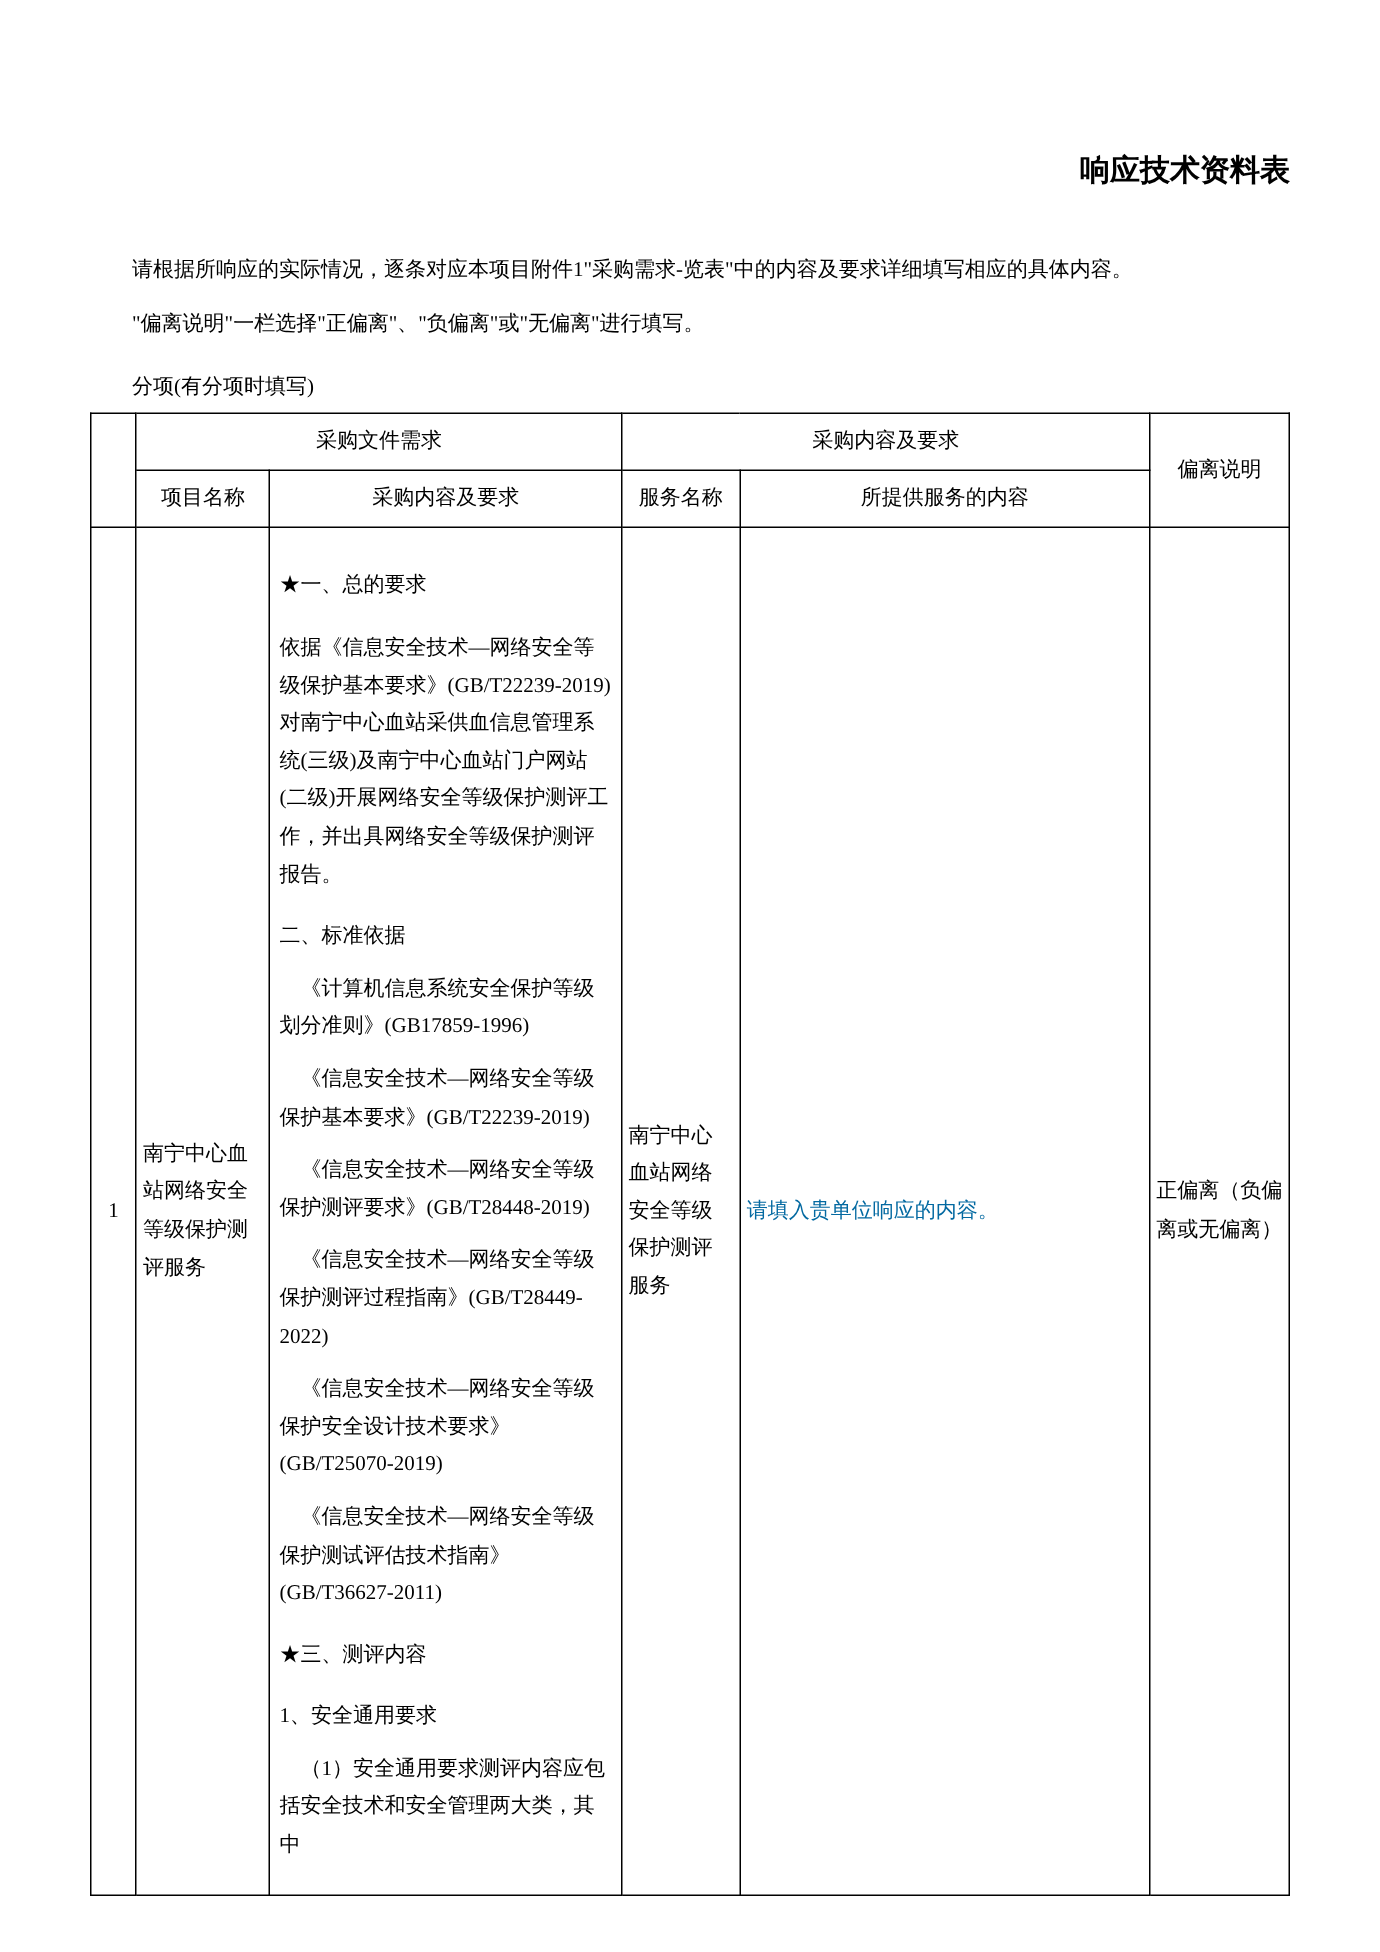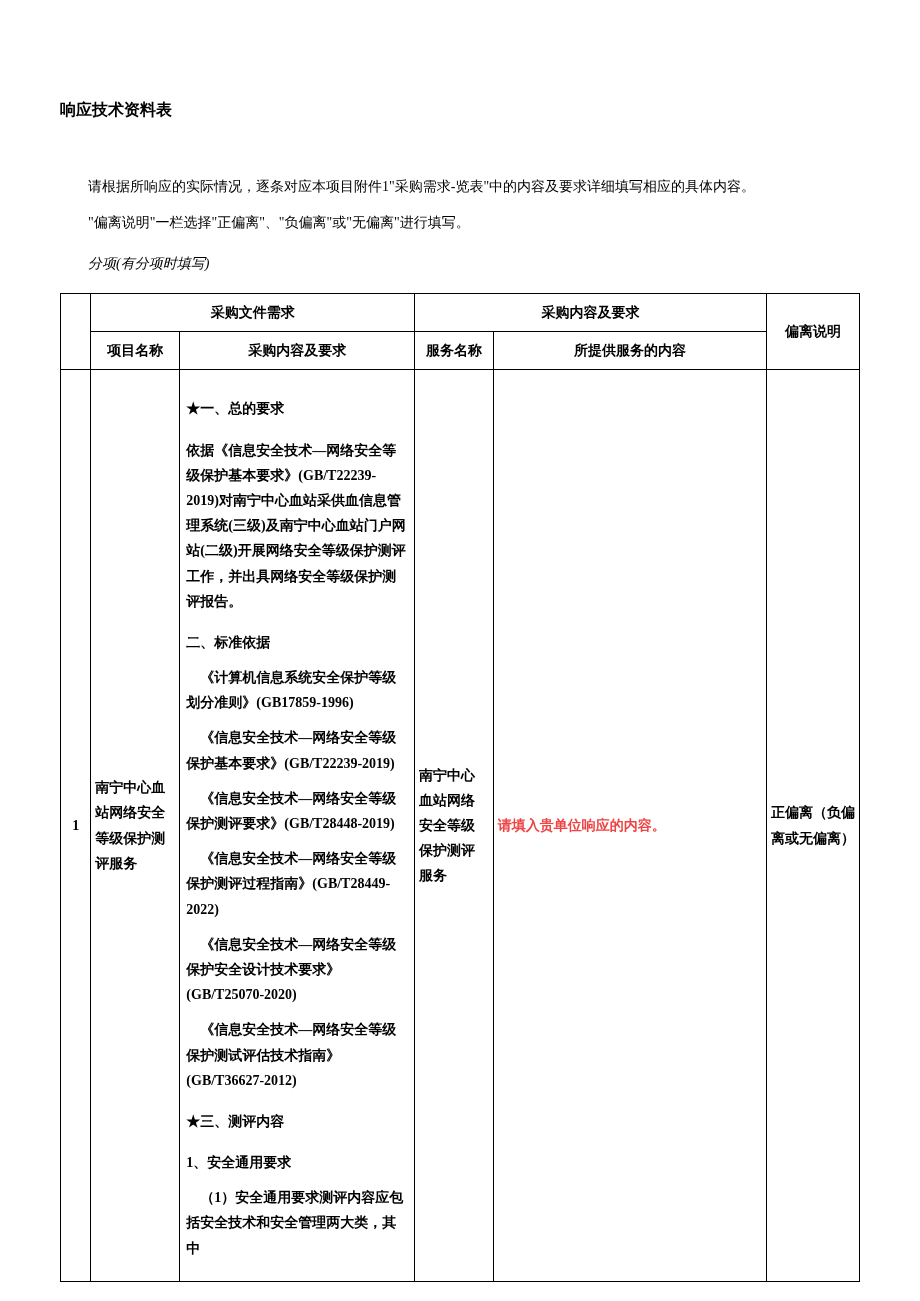--- a/index.html
+++ b/index.html
@@ -9,64 +9,63 @@
     }
     body {
       font-family: "SimSun", "宋体", serif;
       font-size: 14px;
       color: #000;
       background: #fff;
       padding: 100px 60px 60px 60px;
       width: 920px;
     }
     .title {
-      text-align: left;
-      font-size: 16px;
+      text-align: right;
+      font-size: 20px;
       font-weight: bold;
-      margin-bottom: 52px;
+      margin-bottom: 40px;
     }
     .intro {
       text-indent: 2em;
       line-height: 2;
       margin-bottom: 8px;
     }
     .subitem {
       text-indent: 2em;
       margin-top: 18px;
-      margin-bottom: 20px;
-      font-style: italic;
+      margin-bottom: 8px;
     }
     table {
       border-collapse: collapse;
       width: 100%;
       table-layout: fixed;
     }
     th, td {
       border: 1px solid #000;
       padding: 6px 4px;
       vertical-align: middle;
-      font-weight: bold;
+      font-weight: normal;
       line-height: 1.8;
     }
     .col-num { width: 30px; text-align: center; }
     .col-name { width: 88px; }
     .col-req { width: 232px; }
     .col-svc { width: 78px; }
     .col-resp { width: 270px; }
     .col-dev { width: 92px; }
     .header-row th { text-align: center; }
     .num-cell { text-align: center; vertical-align: middle; }
     .name-cell { vertical-align: middle; }
     .req-cell { vertical-align: top; padding: 10px 6px; }
     .req-cell p { margin-bottom: 10px; text-indent: 1em; }
     .req-cell p.no-indent { text-indent: 0; margin-top: 16px; }
     .svc-cell { vertical-align: middle; }
     .resp-cell { vertical-align: middle; }
     .dev-cell { vertical-align: middle; }
-    .red { color: #ef4444; }
+    .red { color: #0369a1; }
     .tall-row td { height: 850px; }
   </style>
 </head>
 <body>
 
 <h1 class="title">响应技术资料表</h1>
 
 <p class="intro">请根据所响应的实际情况，逐条对应本项目附件1"采购需求-览表"中的内容及要求详细填写相应的具体内容。</p>
 <p class="intro">"偏离说明"一栏选择"正偏离"、"负偏离"或"无偏离"进行填写。</p>
 
@@ -100,22 +99,22 @@
       <td class="num-cell">1</td>
       <td class="name-cell">南宁中心血站网络安全等级保护测评服务</td>
       <td class="req-cell">
         <p class="no-indent">★一、总的要求</p>
         <p class="no-indent">依据《信息安全技术—网络安全等级保护基本要求》(GB/T22239-2019)对南宁中心血站采供血信息管理系统(三级)及南宁中心血站门户网站(二级)开展网络安全等级保护测评工作，并出具网络安全等级保护测评报告。</p>
         <p class="no-indent">二、标准依据</p>
         <p>《计算机信息系统安全保护等级划分准则》(GB17859-1996)</p>
         <p>《信息安全技术—网络安全等级保护基本要求》(GB/T22239-2019)</p>
         <p>《信息安全技术—网络安全等级保护测评要求》(GB/T28448-2019)</p>
         <p>《信息安全技术—网络安全等级保护测评过程指南》(GB/T28449-2022)</p>
-        <p>《信息安全技术—网络安全等级保护安全设计技术要求》(GB/T25070-2020)</p>
-        <p>《信息安全技术—网络安全等级保护测试评估技术指南》(GB/T36627-2012)</p>
+        <p>《信息安全技术—网络安全等级保护安全设计技术要求》(GB/T25070-2019)</p>
+        <p>《信息安全技术—网络安全等级保护测试评估技术指南》(GB/T36627-2011)</p>
         <p class="no-indent">★三、测评内容</p>
         <p class="no-indent">1、安全通用要求</p>
         <p>（1）安全通用要求测评内容应包括安全技术和安全管理两大类，其中</p>
       </td>
       <td class="svc-cell">南宁中心血站网络安全等级保护测评服务</td>
       <td class="resp-cell">
         <span class="red">请填入贵单位响应的内容。</span>
       </td>
       <td class="dev-cell">正偏离（负偏离或无偏离）</td>
     </tr>

